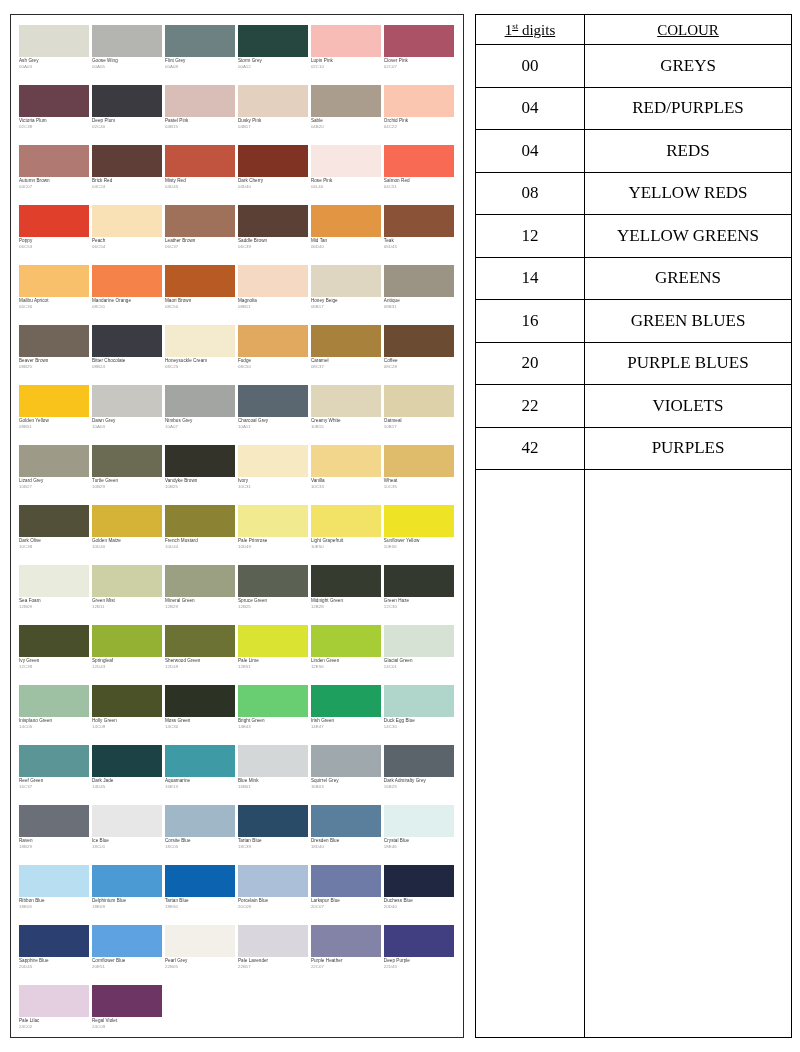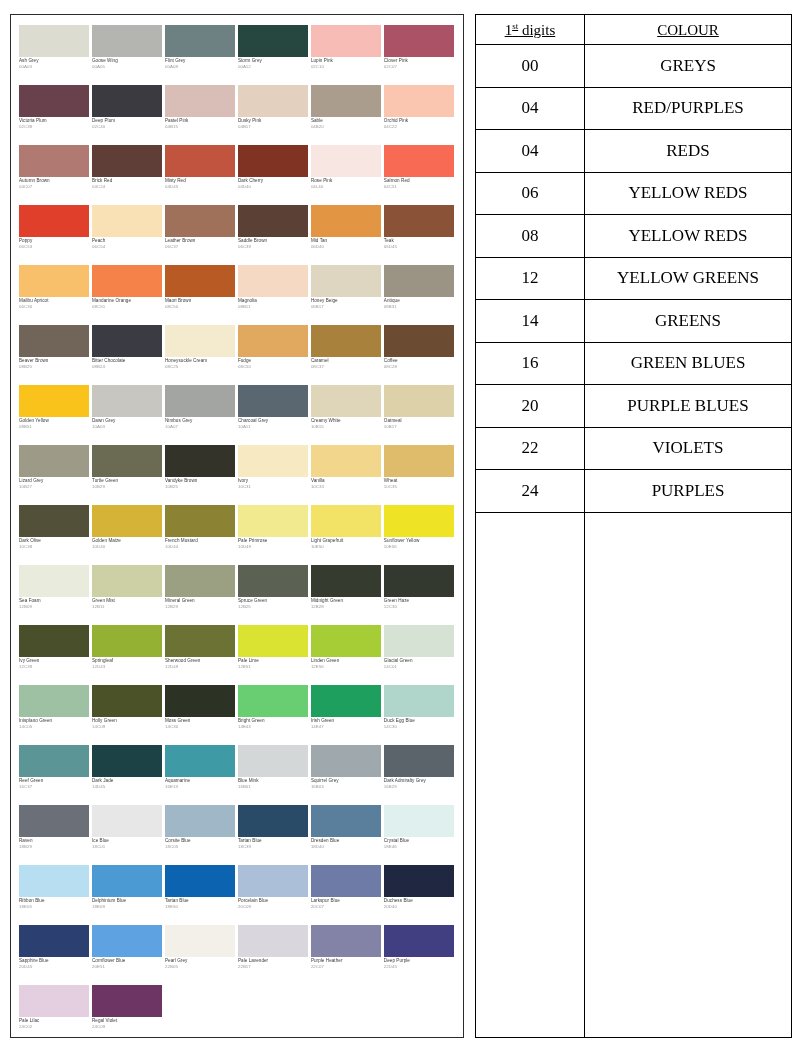--- a/index.html
+++ b/index.html
@@ -854,24 +854,20 @@
           </tr>
           <tr>
             <td class="legend-body-cell col-digits">04</td>
             <td class="legend-body-cell col-colour">RED/PURPLES</td>
           </tr>
           <tr>
             <td class="legend-body-cell col-digits">04</td>
             <td class="legend-body-cell col-colour">REDS</td>
           </tr>
           <tr>
-            <td class="legend-body-cell col-digits">06</td>
-            <td class="legend-body-cell col-colour">YELLOW REDS</td>
-          </tr>
-          <tr>
             <td class="legend-body-cell col-digits">08</td>
             <td class="legend-body-cell col-colour">YELLOW REDS</td>
           </tr>
           <tr>
             <td class="legend-body-cell col-digits">12</td>
             <td class="legend-body-cell col-colour">YELLOW GREENS</td>
           </tr>
           <tr>
             <td class="legend-body-cell col-digits">14</td>
             <td class="legend-body-cell col-colour">GREENS</td>
@@ -882,21 +878,21 @@
           </tr>
           <tr>
             <td class="legend-body-cell col-digits">20</td>
             <td class="legend-body-cell col-colour">PURPLE BLUES</td>
           </tr>
           <tr>
             <td class="legend-body-cell col-digits">22</td>
             <td class="legend-body-cell col-colour">VIOLETS</td>
           </tr>
           <tr>
-            <td class="legend-body-cell col-digits">24</td>
+            <td class="legend-body-cell col-digits">42</td>
             <td class="legend-body-cell col-colour">PURPLES</td>
           </tr>
           <tr class="legend-filler">
             <td class="col-digits"></td>
             <td class="col-colour"></td>
           </tr>
         </tbody>
     </table>
   </div>
 

